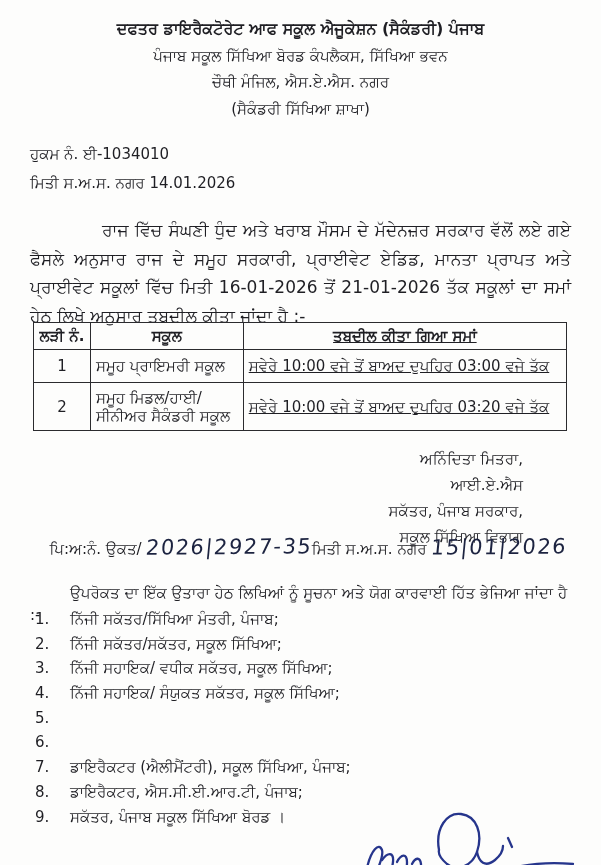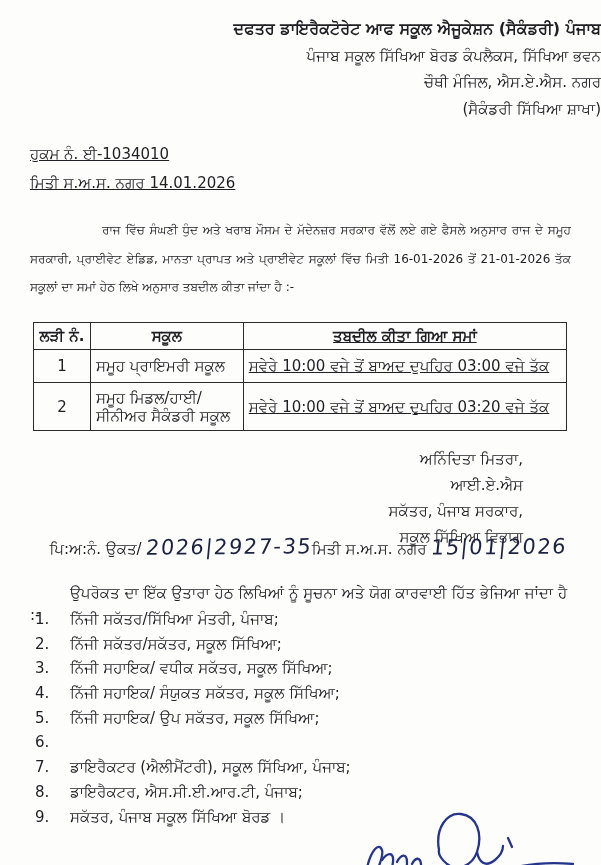--- a/index.html
+++ b/index.html
@@ -16,29 +16,29 @@
     width:601px;height:865px;
     margin:0 auto;
     background:var(--paper);
     color:var(--text);
     font-family:"DejaVu Sans","Liberation Sans",sans-serif;
     overflow:hidden;
     box-shadow:0 0 6px rgba(0,0,0,.25);
   }
   
   .letterhead{position:absolute;top:16px;left:0;width:100%;text-align:center;}
-  .lh-line{line-height:26.5px;font-size:15px;text-align:right;}
+  .lh-line{line-height:26.5px;font-size:15px;}
   .lh-line.title{font-weight:bold;font-size:16px;}
   
-  .ref-block{position:absolute;top:140px;left:30px;font-size:15px;text-decoration:underline;}
+  .ref-block{position:absolute;top:140px;left:30px;font-size:15px;}
   .ref-block div{line-height:29px;}
   
   .body-par{
     position:absolute;top:216px;left:30px;width:541px;
-    font-size:12px;line-height:28.5px;
+    font-size:17px;line-height:28.5px;
     text-align:justify;text-indent:72px;
   }
   
   table.time-table{
     position:absolute;top:322px;left:33px;width:534px;
     border-collapse:collapse;font-size:15px;
   }
   .time-table th,.time-table td{
     border:1.6px solid var(--table-border);
     padding:3px 5px;vertical-align:middle;
@@ -155,21 +155,20 @@
     <div class="dist-item">
       <span class="dist-num">3.</span>
       <span>ਨਿੱਜੀ ਸਹਾਇਕ/ ਵਧੀਕ ਸਕੱਤਰ, ਸਕੂਲ ਸਿੱਖਿਆ;</span>
     </div>
     <div class="dist-item">
       <span class="dist-num">4.</span>
       <span>ਨਿੱਜੀ ਸਹਾਇਕ/ ਸੰਯੁਕਤ ਸਕੱਤਰ, ਸਕੂਲ ਸਿੱਖਿਆ;</span>
     </div>
     <div class="dist-item">
       <span class="dist-num">5.</span>
-      <span>ਨਿੱਜੀ ਸਹਾਇਕ/ ਉਪ ਸਕੱਤਰ, ਸਕੂਲ ਸਿੱਖਿਆ;</span>
     </div>
     <div class="dist-item">
       <span class="dist-num">6.</span>
     </div>
     <div class="dist-item">
       <span class="dist-num">7.</span>
       <span>ਡਾਇਰੈਕਟਰ (ਐਲੀਮੈਂਟਰੀ), ਸਕੂਲ ਸਿੱਖਿਆ, ਪੰਜਾਬ;</span>
     </div>
     <div class="dist-item">
       <span class="dist-num">8.</span>

